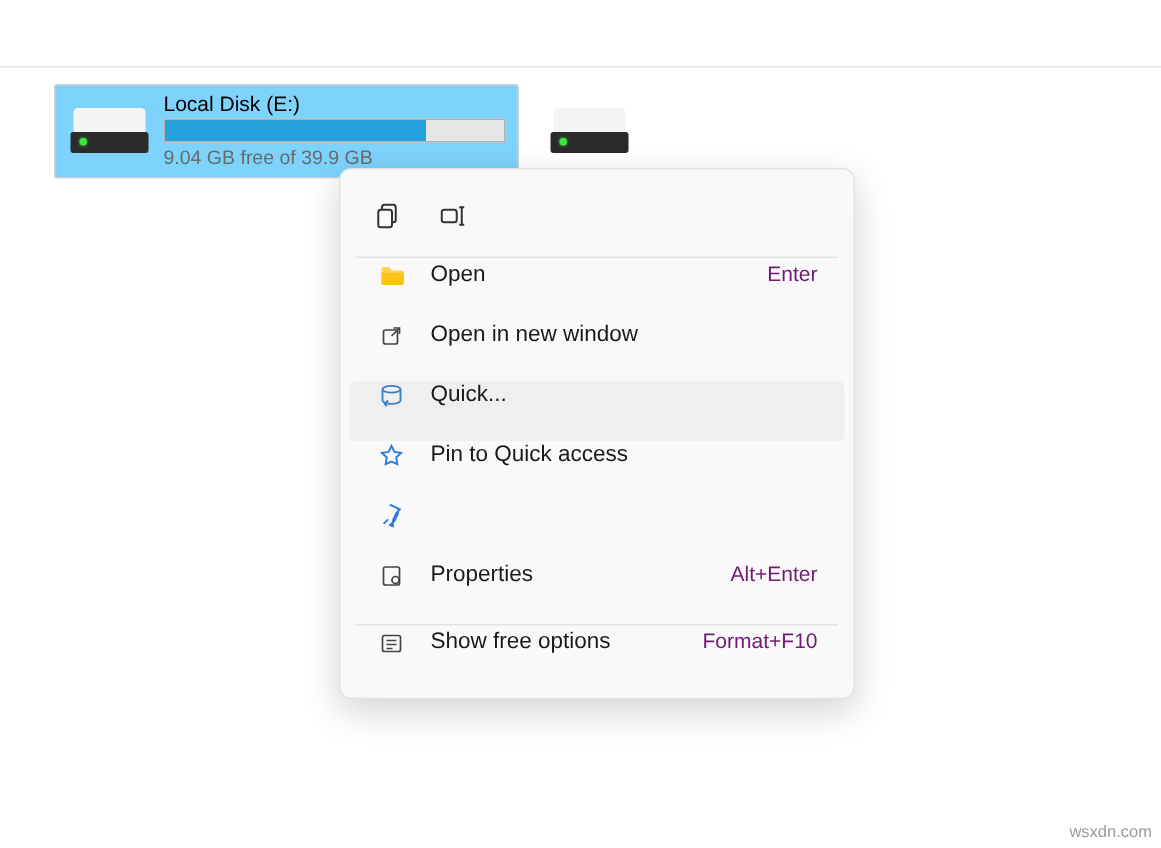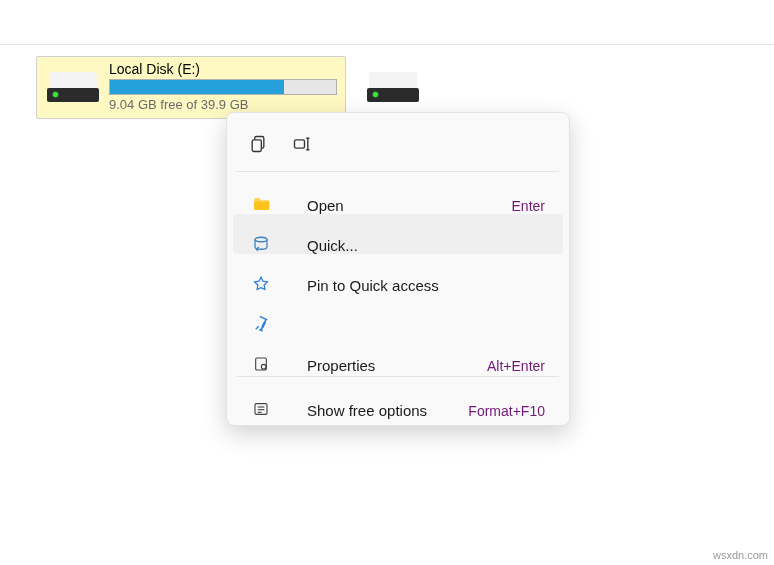--- a/index.html
+++ b/index.html
@@ -32,21 +32,21 @@
     .drive {
       display: flex;
       align-items: center;
       gap: 8px;
       padding: 4px 8px 6px 8px;
       border: 1px solid transparent;
       border-radius: 2px;
       width: 310px;
     }
     .drive.selected {
-      background: #fef9c3;
+      background: #7dd3fc;
       border-color: #cfcfcf;
     }
     .drive .hdd-icon {
       width: 56px;
       height: 30px;
       position: relative;
       flex-shrink: 0;
     }
     .hdd-icon .chassis-top {
       position: absolute;
@@ -117,28 +117,27 @@
       color: #333;
       border-radius: 4px;
     }
     .menu-sep {
       height: 1px;
       background: #e3e3e3;
       margin: 2px 10px;
     }
     .menu-item {
       display: flex;
-      align-items: flex-end;
+      align-items: flex-start;
       padding: 0 18px;
       height: 40px;
       font-size: 15px;
       color: #1a1a1a;
       margin: 0 6px;
       border-radius: 4px;
-      gap: 20px;
     }
     .menu-item.hover { background: #efefef; }
     .menu-icon {
       width: 20px;
       height: 20px;
       margin-right: 16px;
       display: flex;
       align-items: center;
       justify-content: center;
       flex-shrink: 0;
@@ -207,20 +206,30 @@
     <span class="menu-icon">
       <svg width="18" height="18" viewBox="0 0 24 24">
           <path fill="#FFD255" d="M3 6a2 2 0 0 1 2-2h5l2 3h9a2 2 0 0 1 2 2v9a2 2 0 0 1-2 2H5a2 2 0 0 1-2-2V6z"></path>
           <path fill="#FFC21A" d="M3 9h20v9a2 2 0 0 1-2 2H5a2 2 0 0 1-2-2V9z"></path>
         </svg>
     </span>
     <span class="menu-label">Open</span>
     <span class="menu-shortcut">Enter</span>
   </div>
 
+  <div class="menu-item">
+    <span class="menu-icon">
+      <svg width="16" height="16" viewBox="0 0 24 24" fill="none" stroke="#444" stroke-width="1.7">
+          <rect x="4" y="6" width="14" height="14" rx="2"></rect>
+          <path d="M14 4h6v6"></path>
+          <path d="M20 4l-8 8"></path>
+        </svg>
+    </span>
+    <span class="menu-label">Open in new window</span>
+  </div>
 
   <div class="menu-item hover">
     <span class="menu-icon">
       <svg width="18" height="18" viewBox="0 0 24 24" fill="none" stroke="#3b82c4" stroke-width="1.7">
           <ellipse cx="12" cy="6" rx="8" ry="3"></ellipse>
           <path d="M4 6v10c0 1.7 3.6 3 8 3s8-1.3 8-3V6"></path>
           <path d="M9 16l-3 3 2 2"></path>
         </svg>
     </span>
     <span class="menu-label">Quick...</span>

